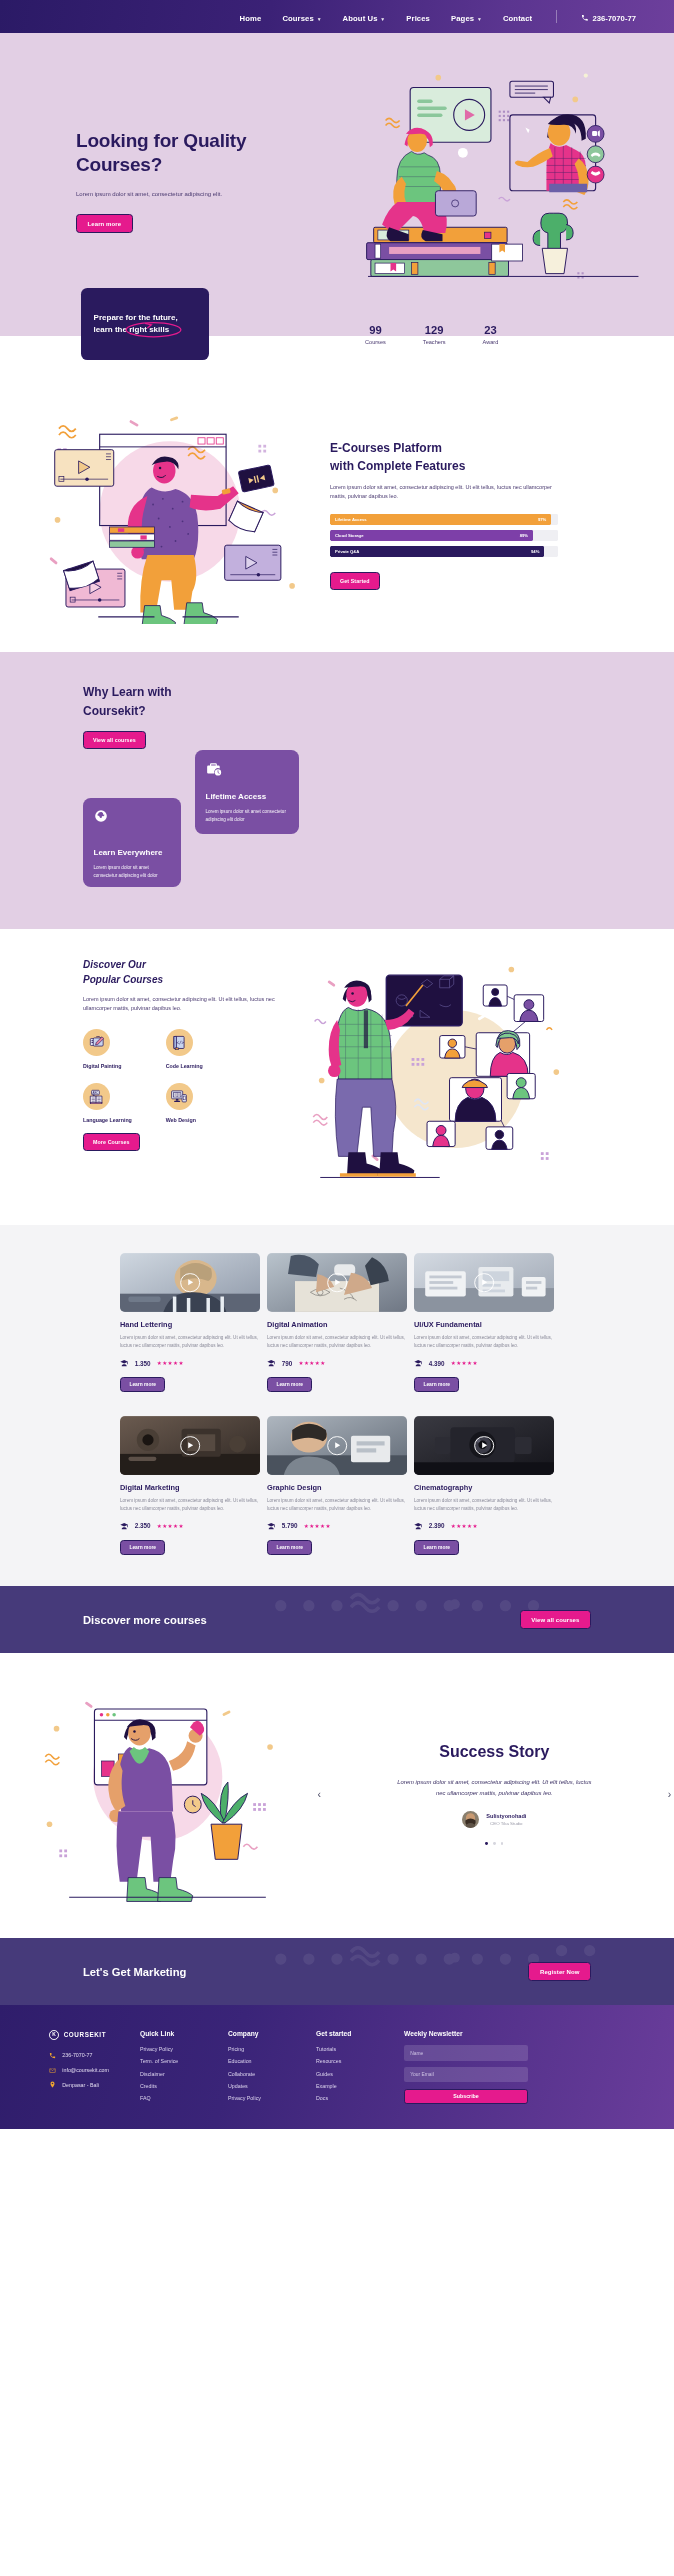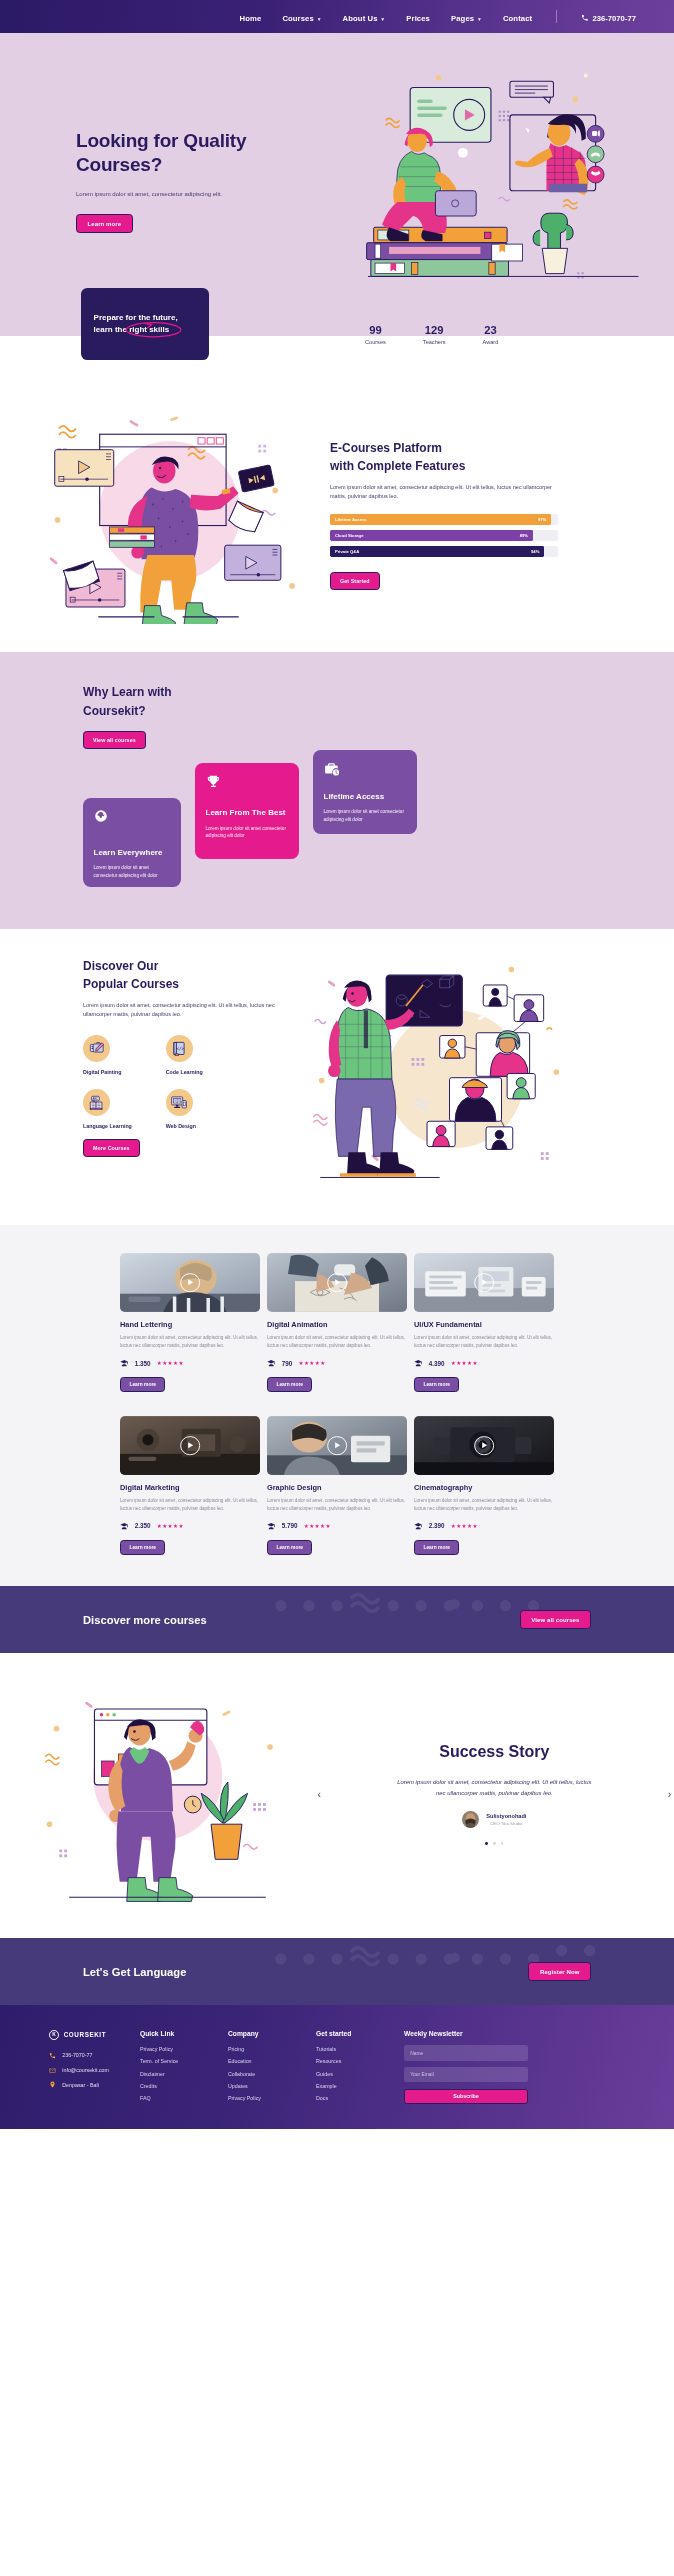--- a/index.html
+++ b/index.html
@@ -93,21 +93,21 @@
   .wcard .wicon { margin-bottom: 22.5px; display: block; }
   .wcard.c1 { background: #7a4fa3; width: 98px; height: 89px; margin-top: 42px; }
   .wcard.c2 { background: #e51a8d; width: 104px; height: 96px; margin-top: 7px; }
   .wcard.c3 { background: #7a4fa3; width: 104px; height: 84px; margin-top: -5.6px; }
   .wcard.c3 .wicon { margin-bottom: 14px; }
   .wcard.c2 .wicon { margin-bottom: 17px; }
 
   
   .discover { background: #fff; padding: 28px 0 32px; display: flex; }
   .disc-left { width: 302px; padding-left: 83px; }
-  .disc-left h2 { font-size: 12px; line-height: 1.5; font-weight: bold; color: #2a1a5e; }
+  .disc-left h2 { font-size: 10px; line-height: 1.5; font-weight: bold; color: #2a1a5e; font-style: italic; }
   .disc-left p.lead { margin-top: 8.4px; font-size: 5.5px; color: #4a3a70; line-height: 1.65; max-width: 225px; }
   .cat-grid { display: grid; grid-template-columns: 63px 63px; gap: 14px 19.7px; margin-top: 15.5px; }
   .cat { }
   .cat .circle {
     width: 27px; height: 27px; border-radius: 50%; background: #f2c98a;
     display: flex; align-items: center; justify-content: center;
   }
   .cat .cname { margin-top: 7px; font-size: 5.3px; font-weight: bold; color: #2a1a5e; white-space: nowrap; }
   .disc-art { width: 281px; height: 232px; margin-top: 4.2px; }
 
@@ -550,29 +550,20 @@
       <div class="btn-pink small">View all courses</div>
     </div>
     <div class="why-cards">
       <div class="wcard c1">
         <span class="wicon">
           <svg width="14" height="14" viewBox="0 0 24 24" fill="#fff">
               <path d="M12 2a10 10 0 1 0 0 20 10 10 0 0 0 0-20zm1 3.2c1 .2 1.6 1 2.4 1.6.7.6-.3 1.5.3 2.2.5.7 1.6.2 2 1 .5.9-.6 1.6-1.2 2.2-.8.8-2 .2-2.8.8-.7.6-.2 2-1 2.5-.9.5-1.8-.6-2.6-1.1-.8-.6-.6-2-1.4-2.5-.9-.6-2.4 0-2.8-1-.4-1 .8-1.8 1.4-2.6.5-.7.4-2 1.3-2.3 1-.4 2.3-.5 3.4-.8z"></path>
             </svg>
         </span>
         <h3>Learn Everywhere</h3>
-        <p>Lorem ipsum dolor sit amet consectetur adipiscing elit dolor</p>
-      </div>
-      <div class="wcard c2">
-        <span class="wicon">
-          <svg width="14.8" height="14.8" viewBox="0 0 24 24" fill="#fff">
-              <path d="M6 3h12v2h3v3c0 2.2-1.6 4-3.7 4.3A6 6 0 0 1 13 16.9V19h3v2H8v-2h3v-2.1a6 6 0 0 1-4.3-4.6A4.2 4.2 0 0 1 3 8V5h3V3zm0 4H5v1c0 1 .5 1.8 1.2 2.2A8 8 0 0 1 6 9V7zm12 0v2c0 .4 0 .8-.1 1.2.7-.4 1.1-1.2 1.1-2.2V7h-1z"></path>
-            </svg>
-        </span>
-        <h3>Learn From The Best</h3>
         <p>Lorem ipsum dolor sit amet consectetur adipiscing elit dolor</p>
       </div>
       <div class="wcard c3">
         <span class="wicon">
           <svg width="16" height="14" viewBox="0 0 28 24" fill="#fff">
               <path d="M9 2h8a2 2 0 0 1 2 2v2h3a2 2 0 0 1 2 2v3a7 7 0 0 0-9.3 9H4a2 2 0 0 1-2-2V8a2 2 0 0 1 2-2h3V4a2 2 0 0 1 2-2zm0 4h8V4H9v2z"></path>
               <circle cx="21" cy="18" r="5.5"></circle>
               <path d="M21 15v3.2l2 1.3" stroke="#7a4fa3" stroke-width="1.4" fill="none" stroke-linecap="round"></path>
             </svg>
         </span>
@@ -1130,21 +1121,21 @@
           <circle cx="680" cy="30" r="8"></circle>
           <circle cx="720" cy="30" r="8"></circle>
           <circle cx="760" cy="30" r="8"></circle>
           <circle cx="800" cy="18" r="8"></circle>
           <circle cx="840" cy="18" r="8"></circle>
         </g>
       <path d="M500 20 q10-12 20 0 q10 12 20 0" stroke="#fff" stroke-width="5" fill="none"></path>
       <path d="M500 32 q10-12 20 0 q10 12 20 0" stroke="#fff" stroke-width="5" fill="none"></path>
       <circle cx="648" cy="28" r="7" fill="#fff"></circle>
     </svg>
-    <h2>Let's Get Language</h2>
+    <h2>Let's Get Marketing</h2>
     <div class="btn-pink">Register Now</div>
   </div>
 
   <div class="footer">
     <div class="f-brand">
       <div class="brandrow">
         <span class="logo">K</span>
         <span class="brandname">COURSEKIT</span>
       </div>
       <div class="f-contact">

